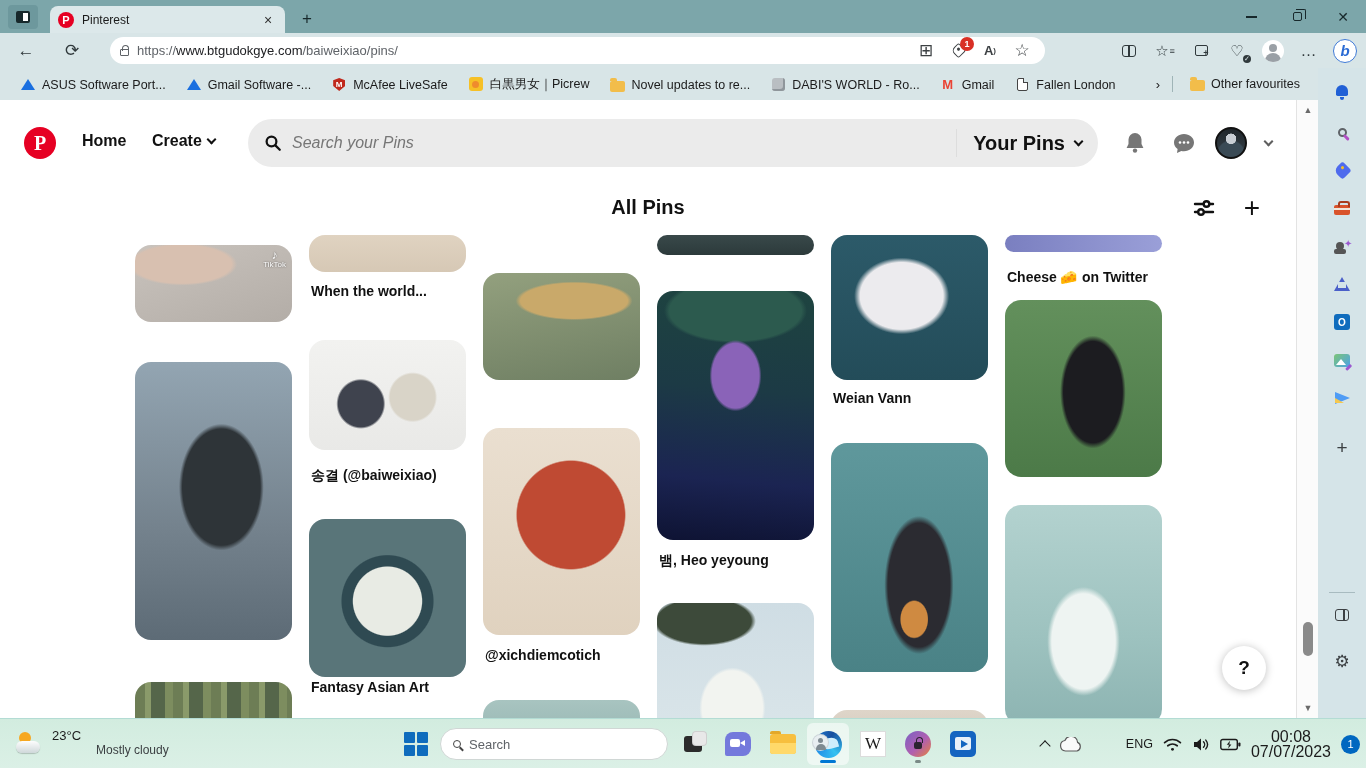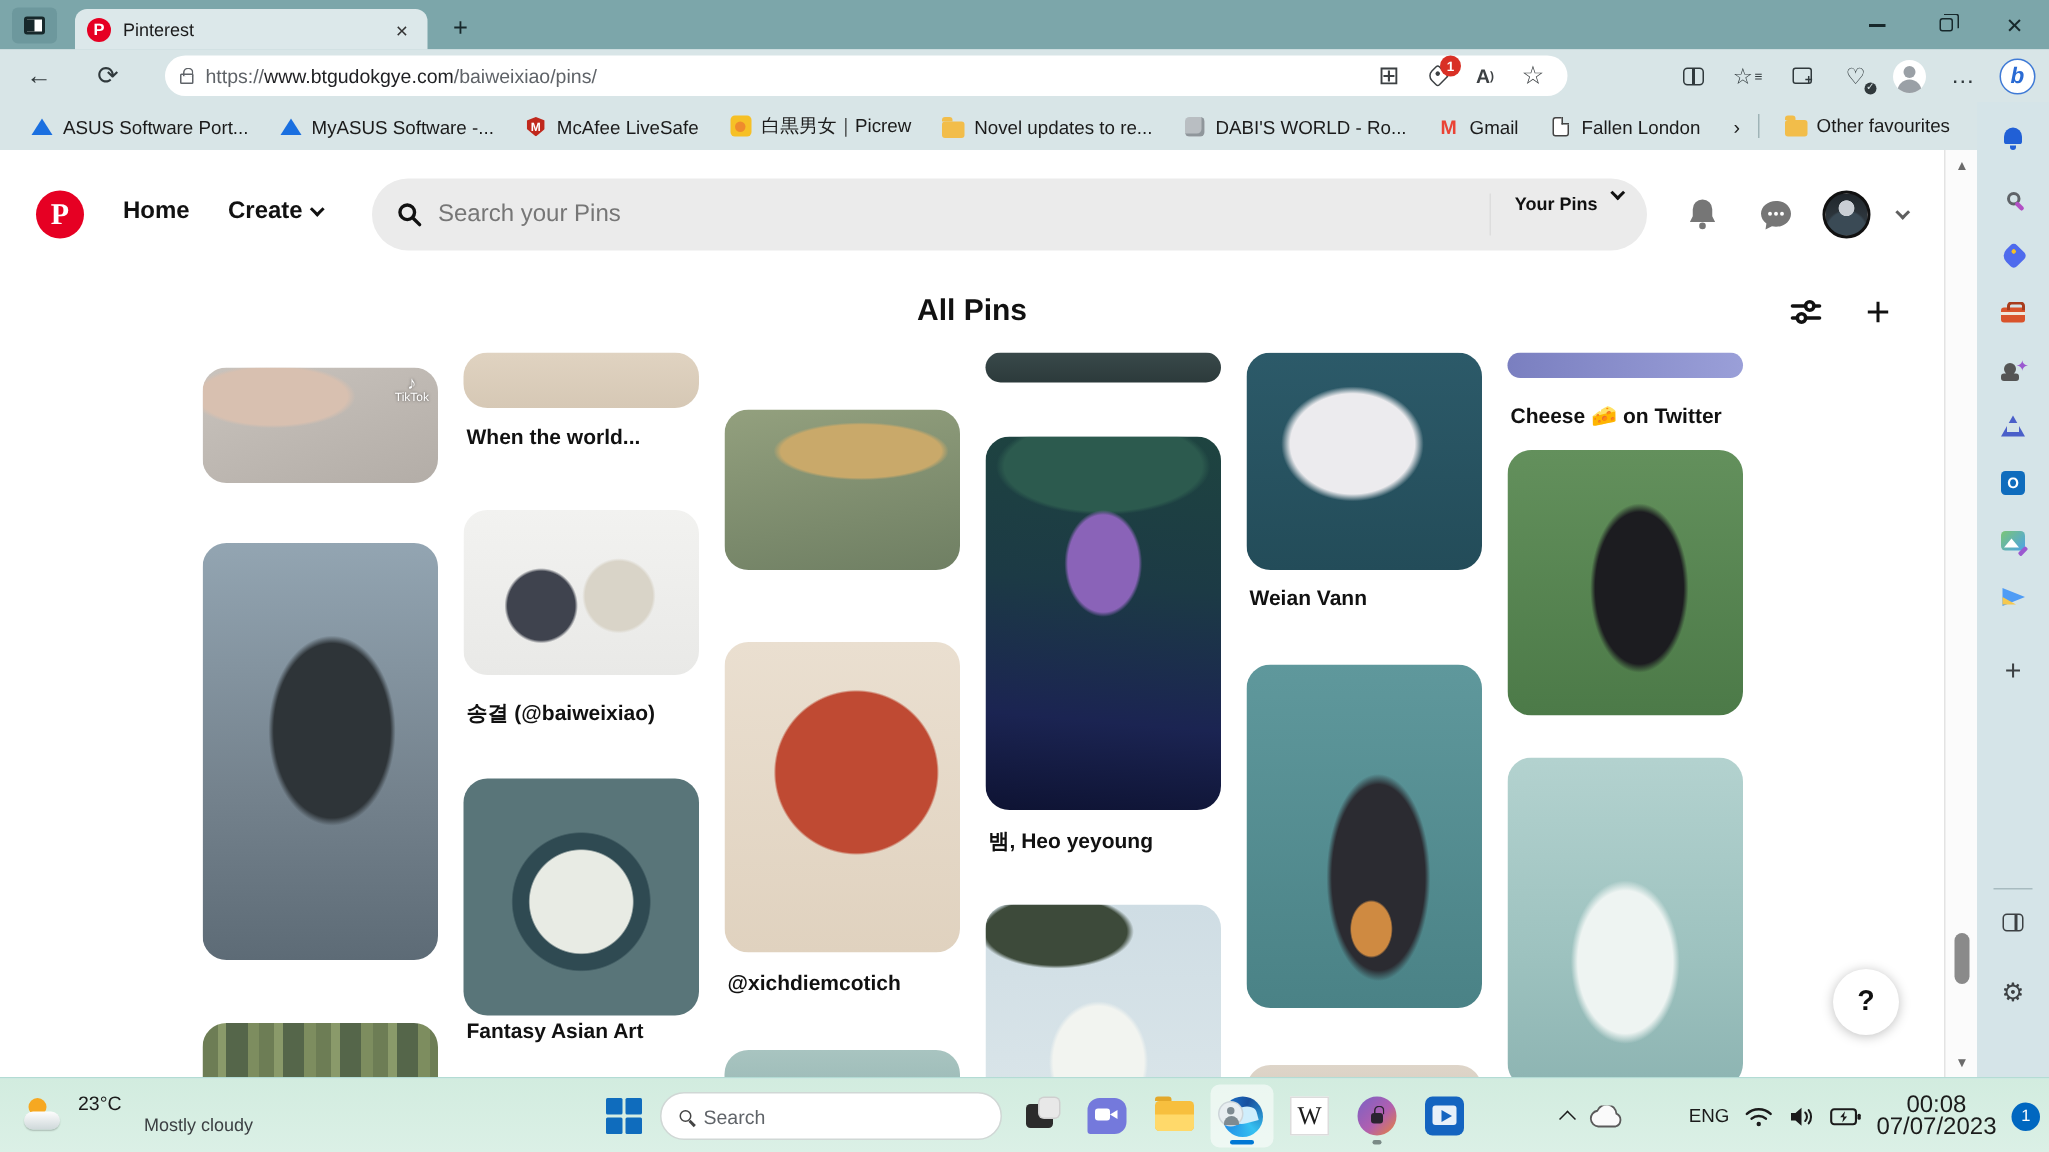--- a/index.html
+++ b/index.html
@@ -68,23 +68,23 @@
   .ic-page::before { content:""; position:absolute; right:-1px; top:-1px; width:4px; height:4px; background:#d8e5e7; border-left:1.4px solid #444; border-bottom:1.4px solid #444; }
   .bm-chev { font-size:13px; color:#1b1b1b; padding:0 4px; }
 
   
   .content { position:absolute; left:0; top:100px; width:1296px; height:618px; background:#fff; overflow:hidden; }
 
   .p-logo { position:absolute; left:24px; top:27px; width:32px; height:32px; border-radius:50%; background:#e60023; color:#fff; font-weight:700; font-size:20px; display:flex; align-items:center; justify-content:center; font-family:"Liberation Serif", serif; }
   .p-nav { position:absolute; top:32px; font-size:16px; font-weight:700; color:#111; display:flex; align-items:center; gap:6px; }
   .chev { width:7px; height:7px; border-right:2.2px solid #111; border-bottom:2.2px solid #111; transform:rotate(45deg); display:inline-block; margin-top:-4px; }
   .p-search { position:absolute; left:248px; top:19px; width:850px; height:48px; background:#ebebeb; border-radius:24px; display:flex; align-items:center; padding:0 16px; gap:10px; }
-  .p-search input { border:none; outline:none; background:transparent; font-size:16px; color:#111; flex:1; font-family:"Liberation Sans", sans-serif; }
+  .p-search input { border:none; outline:none; background:transparent; font-size:16px; color:#111; flex:1; font-family:"Liberation Sans", sans-serif;font-style:italic; }
   .p-search input::placeholder { color:#767676; }
-  .p-scope { display:flex; align-items:flex-start; gap:10px; font-size:12px; font-weight:700; color:#111; border-left:1px solid #ddd; padding-left:16px; height:28px; }
+  .p-scope { display:flex; align-items:center; gap:10px; font-size:20px; font-weight:700; color:#111; border-left:1px solid #ddd; padding-left:16px; height:28px; }
   .hd-ic { position:absolute; top:31px; width:24px; height:24px; display:flex; align-items:center; justify-content:center; }
   .p-avatar { position:absolute; left:1215px; top:27px; width:32px; height:32px; border-radius:50%; background:radial-gradient(circle at 50% 35%, #c9ced4 0 22%, transparent 24%), radial-gradient(circle at 50% 90%, #3a4a55 0 45%, transparent 50%), linear-gradient(180deg,#20262b,#37424a); border:2px solid #111; }
   .p-title { position:absolute; left:0; top:96px; width:1296px; text-align:center; font-size:20px; font-weight:700; color:#111; }
   .p-tools { position:absolute; top:94px; left:1190px; display:flex; gap:20px; align-items:center; }
   .p-tool { width:28px; height:28px; display:flex; align-items:center; justify-content:center; }
   .plus-big { font-size:28px; font-weight:400; color:#111; line-height:26px; }
 
   .grid { position:absolute; left:135px; top:135px; width:1030px; height:483px; display:flex; gap:17px; overflow:hidden; }
   .pin-col { width:157px; display:flex; flex-direction:column; }
   .pin { width:157px; border-radius:16px; position:relative; overflow:hidden; flex:none; }
@@ -240,21 +240,21 @@
       <span class="bm">
         <span class="bm-ic">
           <span class="ic-asus"></span>
         </span>
         <span>ASUS Software Port...</span>
       </span>
       <span class="bm">
         <span class="bm-ic">
           <span class="ic-asus"></span>
         </span>
-        <span>MyASUS Software -...</span>
+        <span>Gmail Software -...</span>
       </span>
       <span class="bm">
         <span class="bm-ic">
           <span class="ic-shield">M</span>
         </span>
         <span>McAfee LiveSafe</span>
       </span>
       <span class="bm">
         <span class="bm-ic">
           <span class="ic-picrew"></span>

